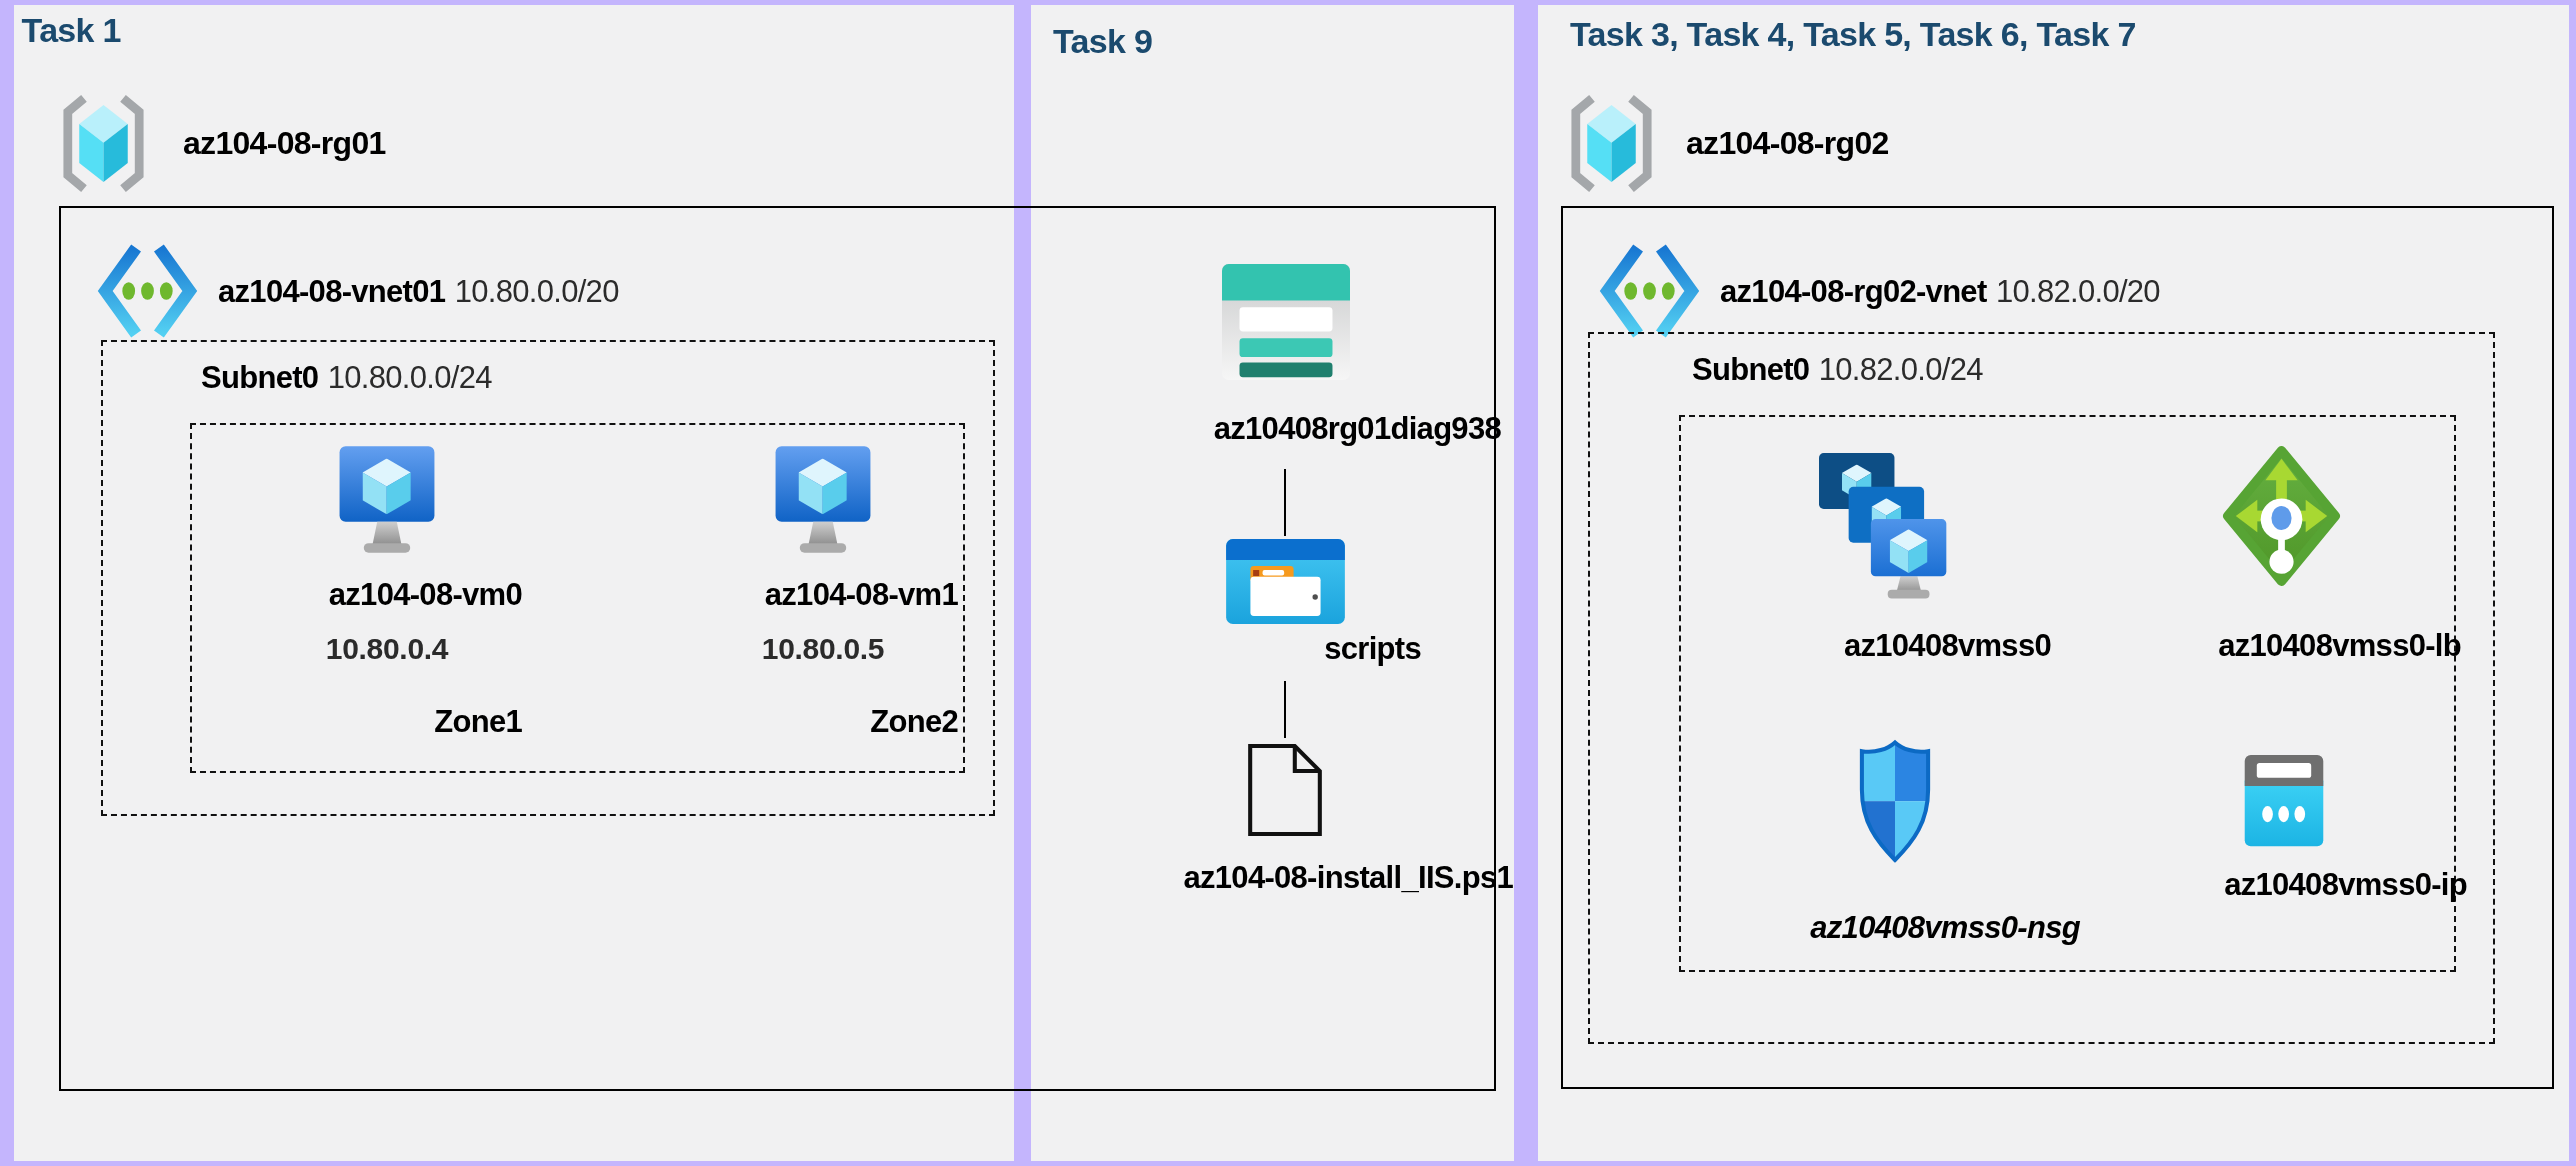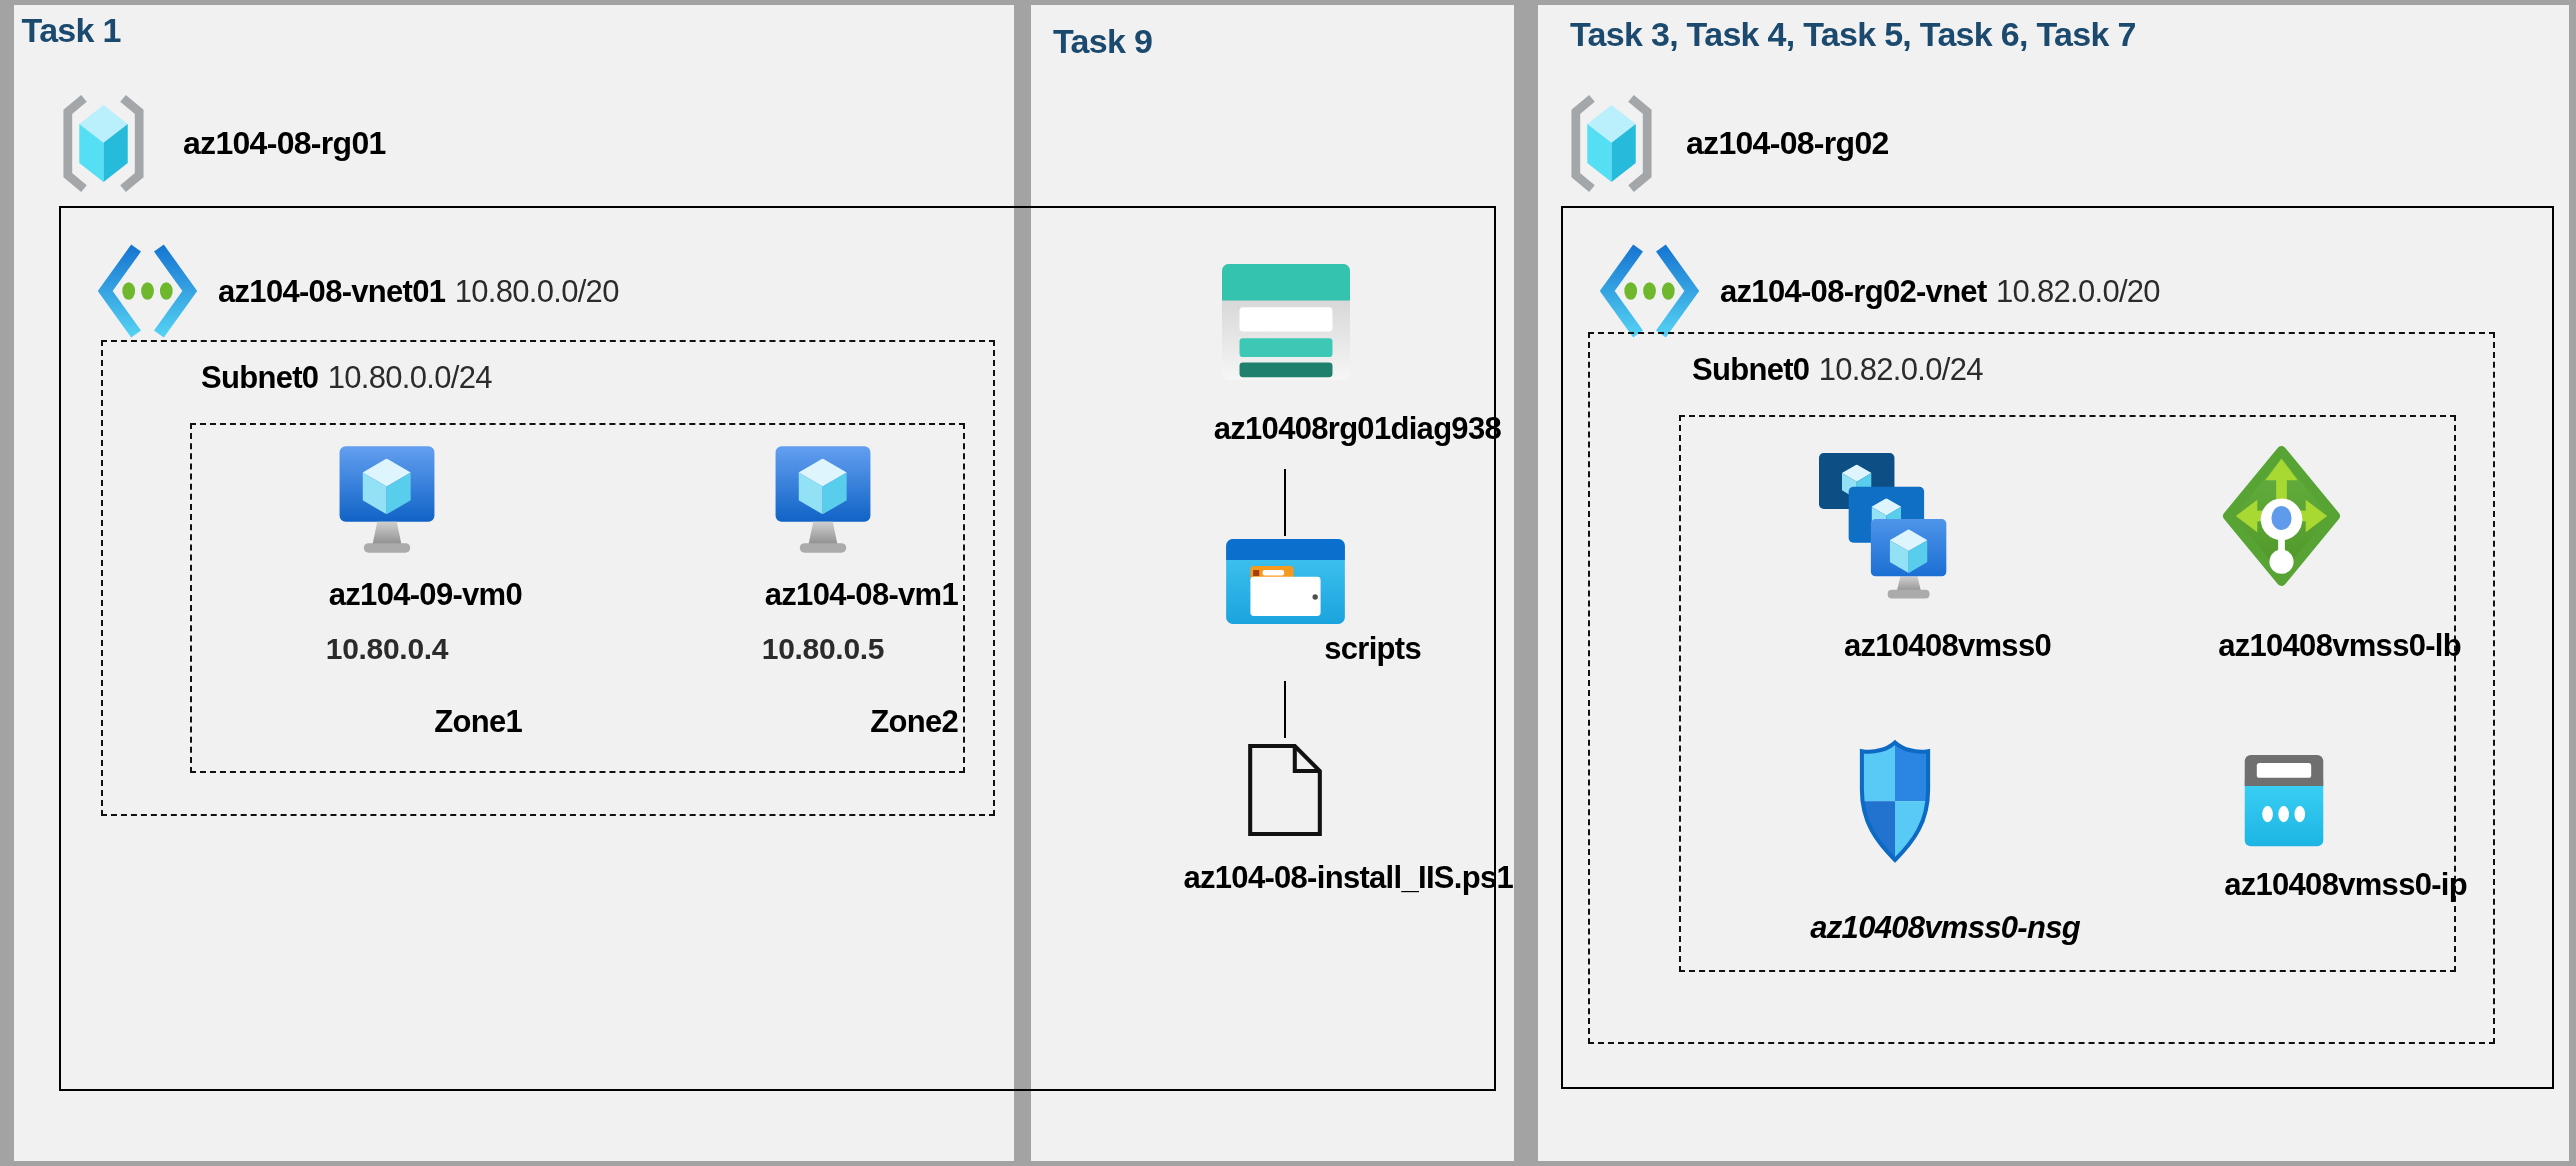--- a/index.html
+++ b/index.html
@@ -1,16 +1,16 @@
 <!DOCTYPE html>
 <html style="font-size:10.8px"><head>
 <meta charset="utf-8">
 <style>
   html,body{margin:0;padding:0;background:#ffffff;}
-  .canvas{position:relative;width:2576px;height:1166px;background:#a3a3a3;
+  .canvas{position:relative;width:2576px;height:1166px;background:#c4b5fd;
           font-family:"Liberation Sans", sans-serif;overflow:hidden;}
   .col{position:absolute;top:5.4px;height:1156px;background:#f1f1f2;}
   .hdr{position:absolute;font-size:34px;font-weight:700;color:#1b4a6e;letter-spacing:-0.7px;white-space:nowrap;}
   .blackbox{position:absolute;border:2.7px solid #000;box-sizing:border-box;}
   .dashbox{position:absolute;border:2px dashed #111;box-sizing:border-box;}
   .rowlabel{position:absolute;font-size:32px;font-weight:700;color:#000;letter-spacing:-0.7px;white-space:nowrap;margin-left:6px;}
   .mix{position:absolute;font-size:31px;color:#000;letter-spacing:-0.7px;white-space:nowrap;}
   .mix .b{font-weight:700;}
   .mix .v{font-weight:400;color:#2b2b2b;margin-left:9.4px;margin-top:8px;}
   .clabel{position:absolute;font-size:31px;font-weight:700;color:#000;letter-spacing:-0.7px;
@@ -109,21 +109,21 @@
   <div class="dashbox" style="left:190px;top:423px;width:775px;height:350px;"></div>
 
   <div class="icon" style="left:338px;top:445px;">
     <svg width="98" height="109" viewBox="0 0 145 162">
       <rect x="2" y="2" width="141" height="112" rx="9" fill="url(#gScreen)"></rect>
       <use href="#cube" x="36" y="20" width="72" height="83"></use>
       <polygon points="58,114 87,114 94,148 51,148" fill="url(#gStand)"></polygon>
       <rect x="38" y="146" width="69" height="14" rx="7" fill="#ababab"></rect>
     </svg>
   </div>
-  <div class="clabel" style="left:252px;top:577px;width:270px;">az104-09-vm0</div>
+  <div class="clabel" style="left:252px;top:577px;width:270px;">az104-08-vm0</div>
   <div class="cvalue" style="left:252px;top:632px;width:270px;">10.80.0.4</div>
   <div class="clabel" style="left:252px;top:704px;width:270px;">Zone1</div>
 
   <div class="icon" style="left:774px;top:445px;">
     <svg width="98" height="109" viewBox="0 0 145 162">
       <rect x="2" y="2" width="141" height="112" rx="9" fill="url(#gScreen)"></rect>
       <use href="#cube" x="36" y="20" width="72" height="83"></use>
       <polygon points="58,114 87,114 94,148 51,148" fill="url(#gStand)"></polygon>
       <rect x="38" y="146" width="69" height="14" rx="7" fill="#ababab"></rect>
     </svg>

